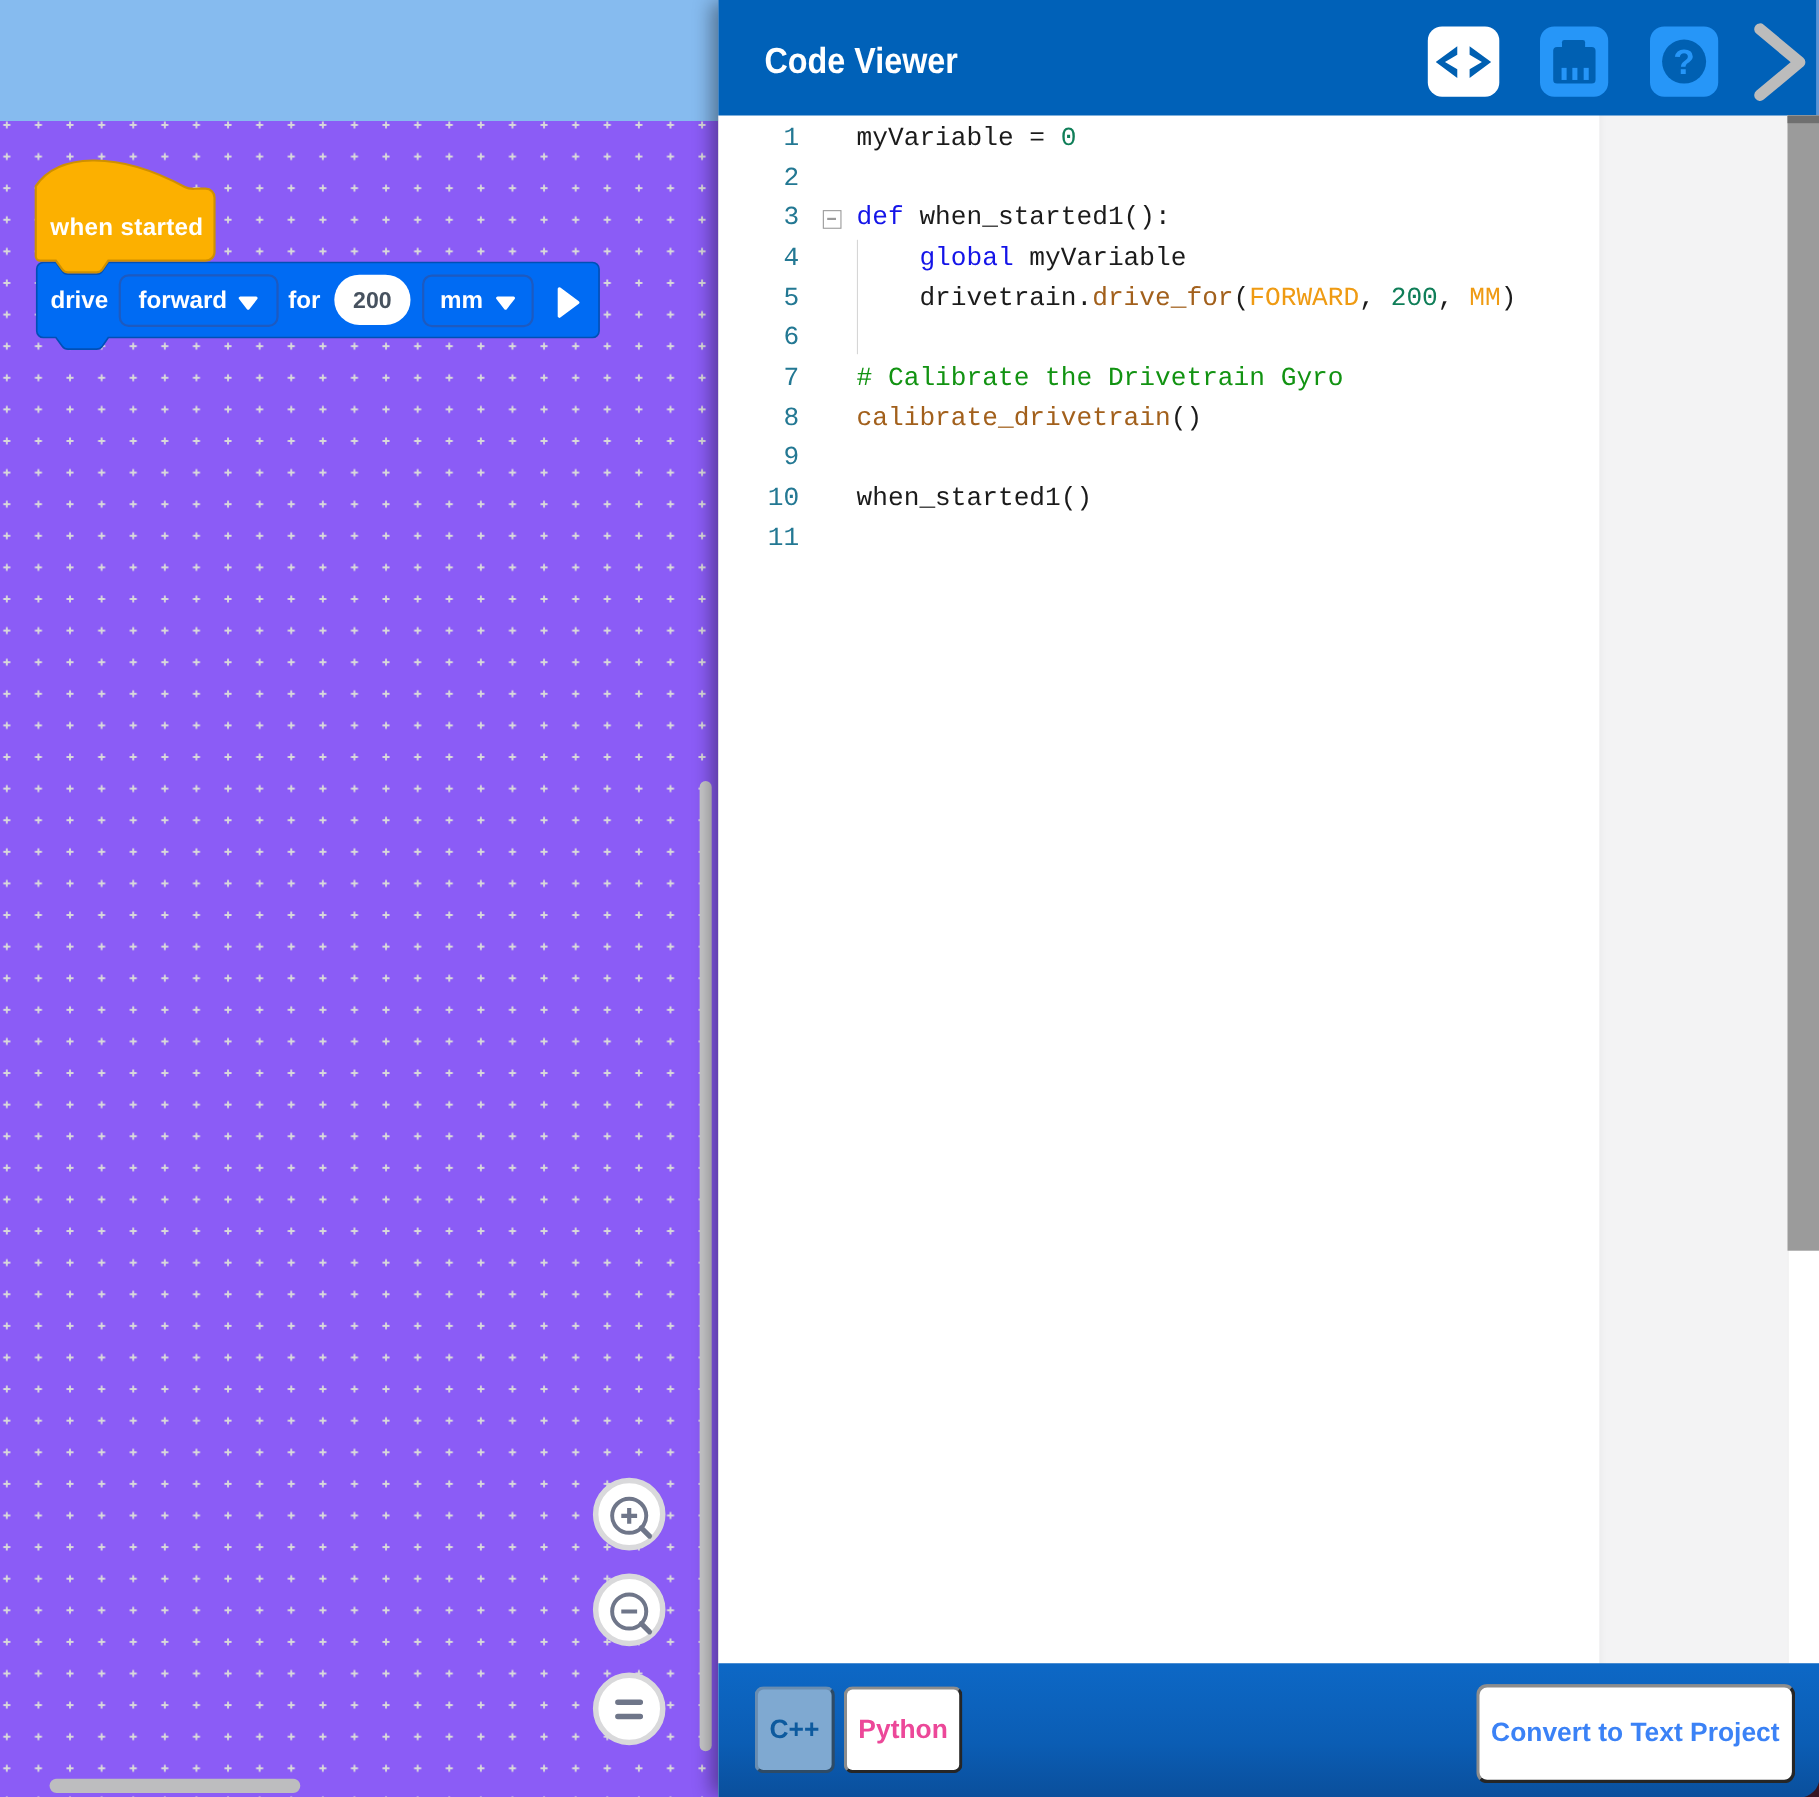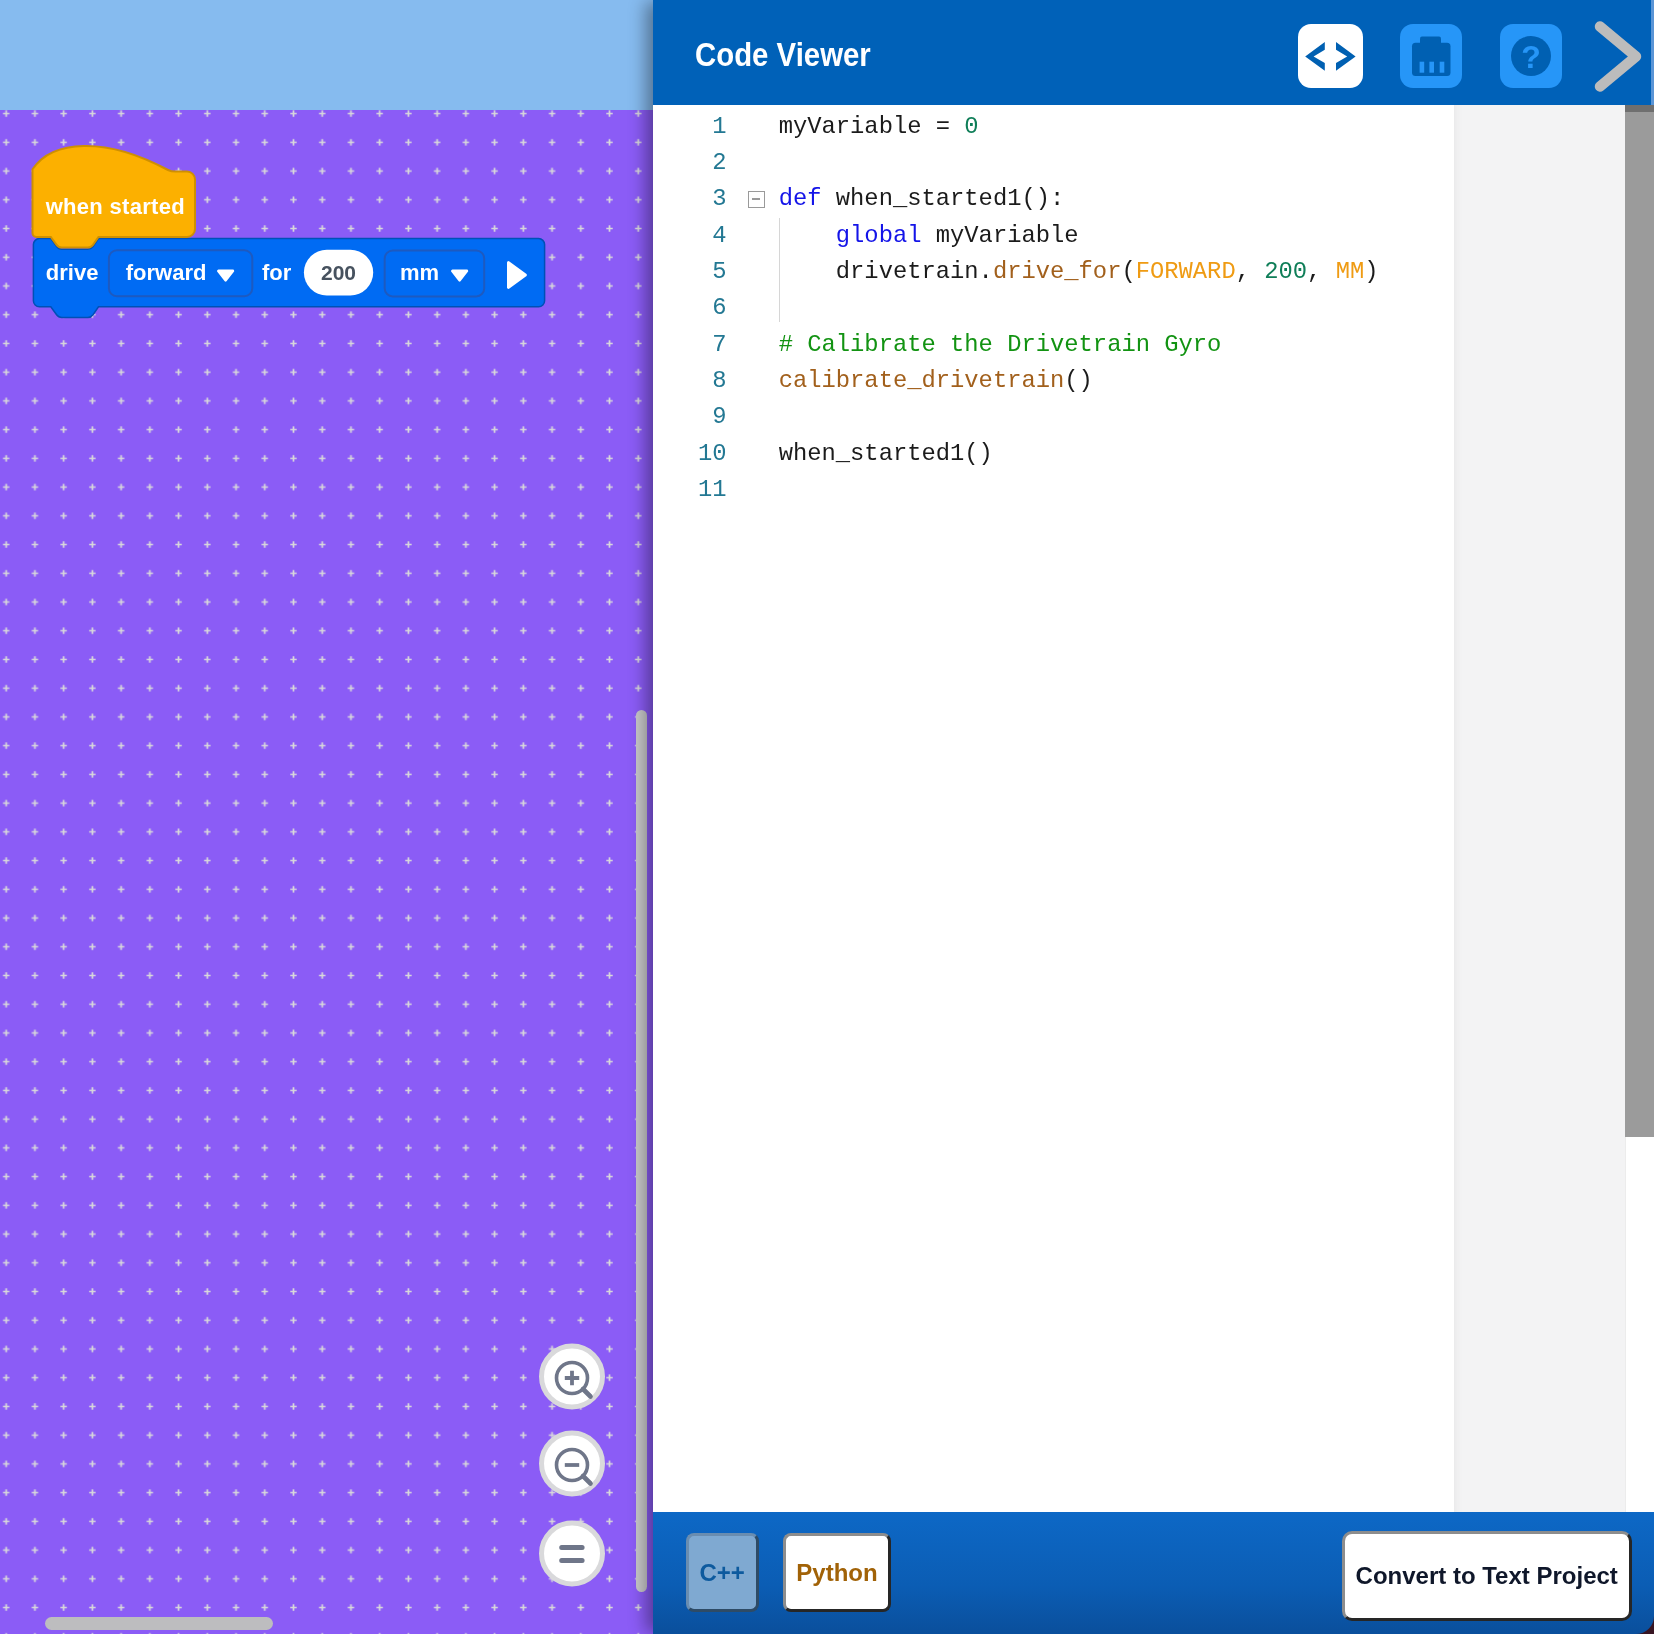--- a/index.html
+++ b/index.html
@@ -129,16 +129,16 @@
   <div class="abs" style="left:125.5px;top:217.8px;width:1.6px;height:104px;background:#d6d6d6;"></div>
 
   <div class="abs" style="left:972px;top:105px;width:29px;height:1407px;background:#ffffff;border-left:1px solid #ececec;"></div>
   <div class="abs" style="left:972px;top:105px;width:29px;height:1032px;background:#9b9b9b;"></div>
   <div class="abs" style="left:972px;top:105px;width:29px;height:7px;background:#6f6f6f;"></div>
 
   <div class="abs" style="left:941px;top:1574px;width:60px;height:60px;background:#381523;"></div>
 
   <div class="abs" style="left:0;top:1512px;width:1001px;height:122px;background:linear-gradient(#0d68c6,#0b5db4 60%,#0a4f9c);border-bottom-right-radius:18px;">
     <div class="abs" style="left:32.7px;top:20.5px;width:67px;height:73px;background:#7fa9d1;border:3px solid;border-color:#6a8db0 #2e4b66 #2e4b66 #6a8db0;border-radius:8px;color:#0d5a9e;font-size:24px;font-weight:bold;text-align:center;line-height:73px;">C++</div>
-    <div class="abs" style="left:130px;top:20.5px;width:102px;height:73px;background:#ffffff;border:3px solid;border-color:#8d8d8d #262626 #262626 #8d8d8d;border-radius:8px;color:#a16207;font-size:24px;font-weight:bold;text-align:center;line-height:73px;">Python</div>
-    <div class="abs" style="left:688.7px;top:19.4px;width:284px;height:84px;background:#ffffff;border:3px solid;border-color:#8d8d8d #262626 #262626 #8d8d8d;border-radius:10px;color:#0f172a;font-size:24px;font-weight:bold;text-align:center;line-height:84px;">Convert to Text Project</div>
+    <div class="abs" style="left:114px;top:20.5px;width:102px;height:73px;background:#ffffff;border:3px solid;border-color:#8d8d8d #262626 #262626 #8d8d8d;border-radius:8px;color:#ec4899;font-size:24px;font-weight:bold;text-align:center;line-height:73px;">Python</div>
+    <div class="abs" style="left:688.7px;top:19.4px;width:284px;height:84px;background:#ffffff;border:3px solid;border-color:#8d8d8d #262626 #262626 #8d8d8d;border-radius:10px;color:#3b82f6;font-size:24px;font-weight:bold;text-align:center;line-height:84px;">Convert to Text Project</div>
   </div>
 </div>
 
 </body></html>

